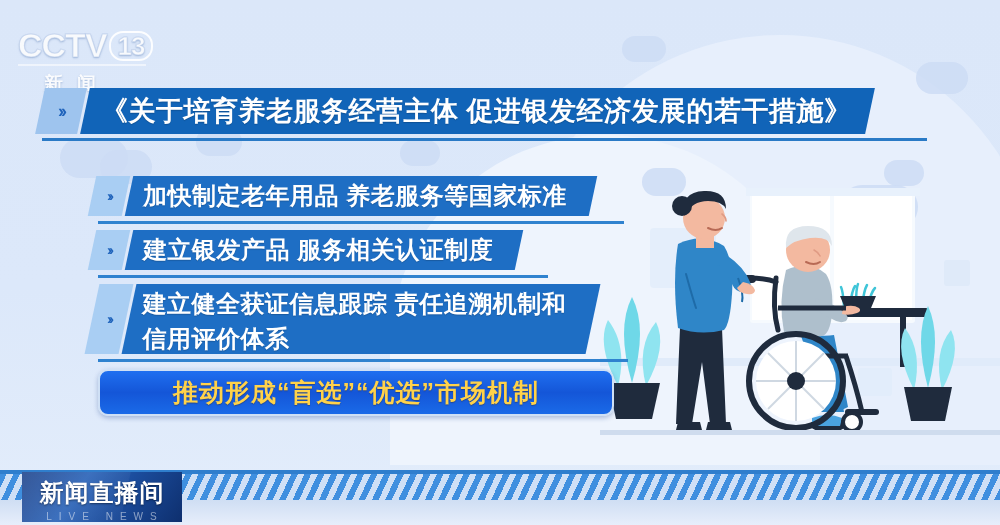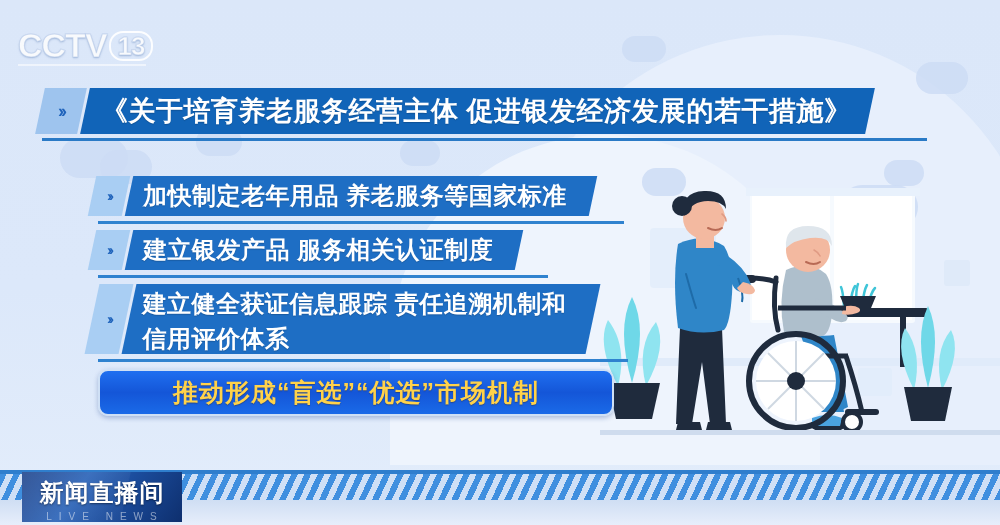--- a/index.html
+++ b/index.html
@@ -220,20 +220,21 @@
     </g>
 
     <rect x="0" y="252" width="400" height="5" fill="#cfdcee"></rect>
   </svg>
 
   <div id="cctv-logo">
     <div class="row1">
       <span>CCTV</span><span class="num">13</span>
     </div>
     <div class="bar"></div>
+    <div class="row2">新闻</div>
   </div>
 
 
   <div id="headline-wrap">
     <div class="chev-tab">
       <span>››</span>
     </div><div class="bluebar">
       <span class="txt">《关于培育养老服务经营主体 促进银发经济发展的若干措施》</span>
     </div>
     <div class="underline" style="left:2px;top:50px;width:885px;"></div>

